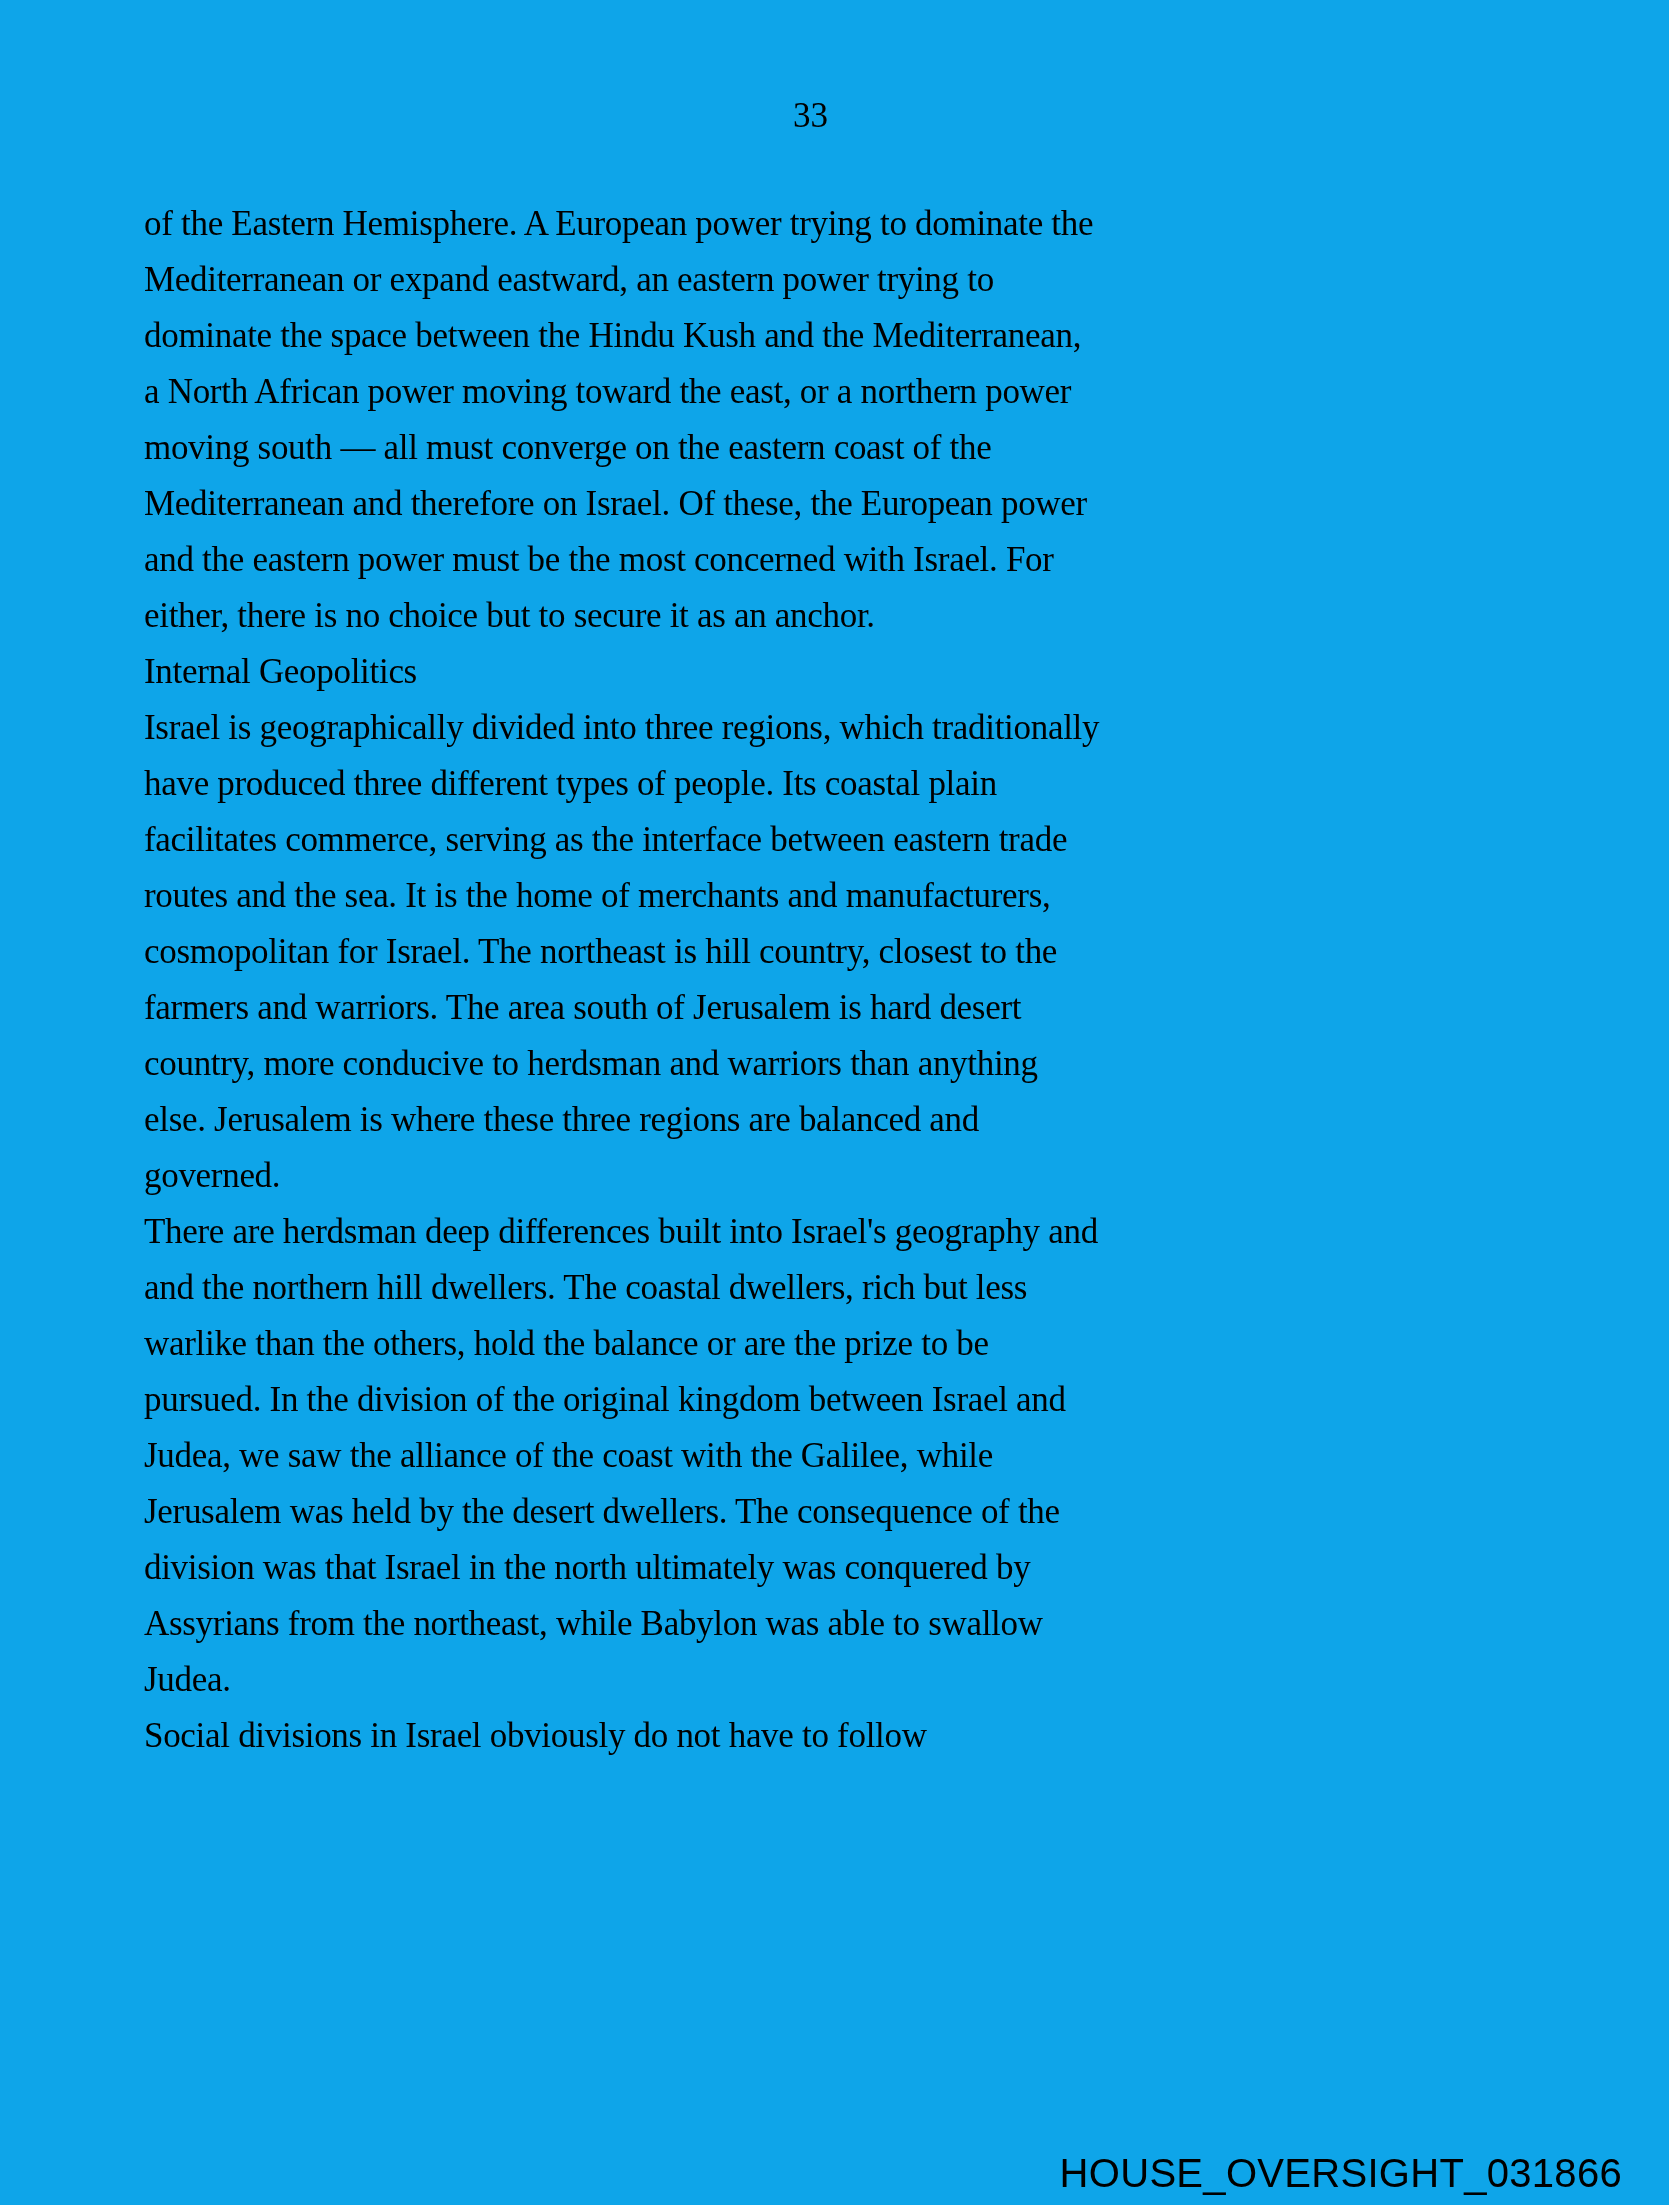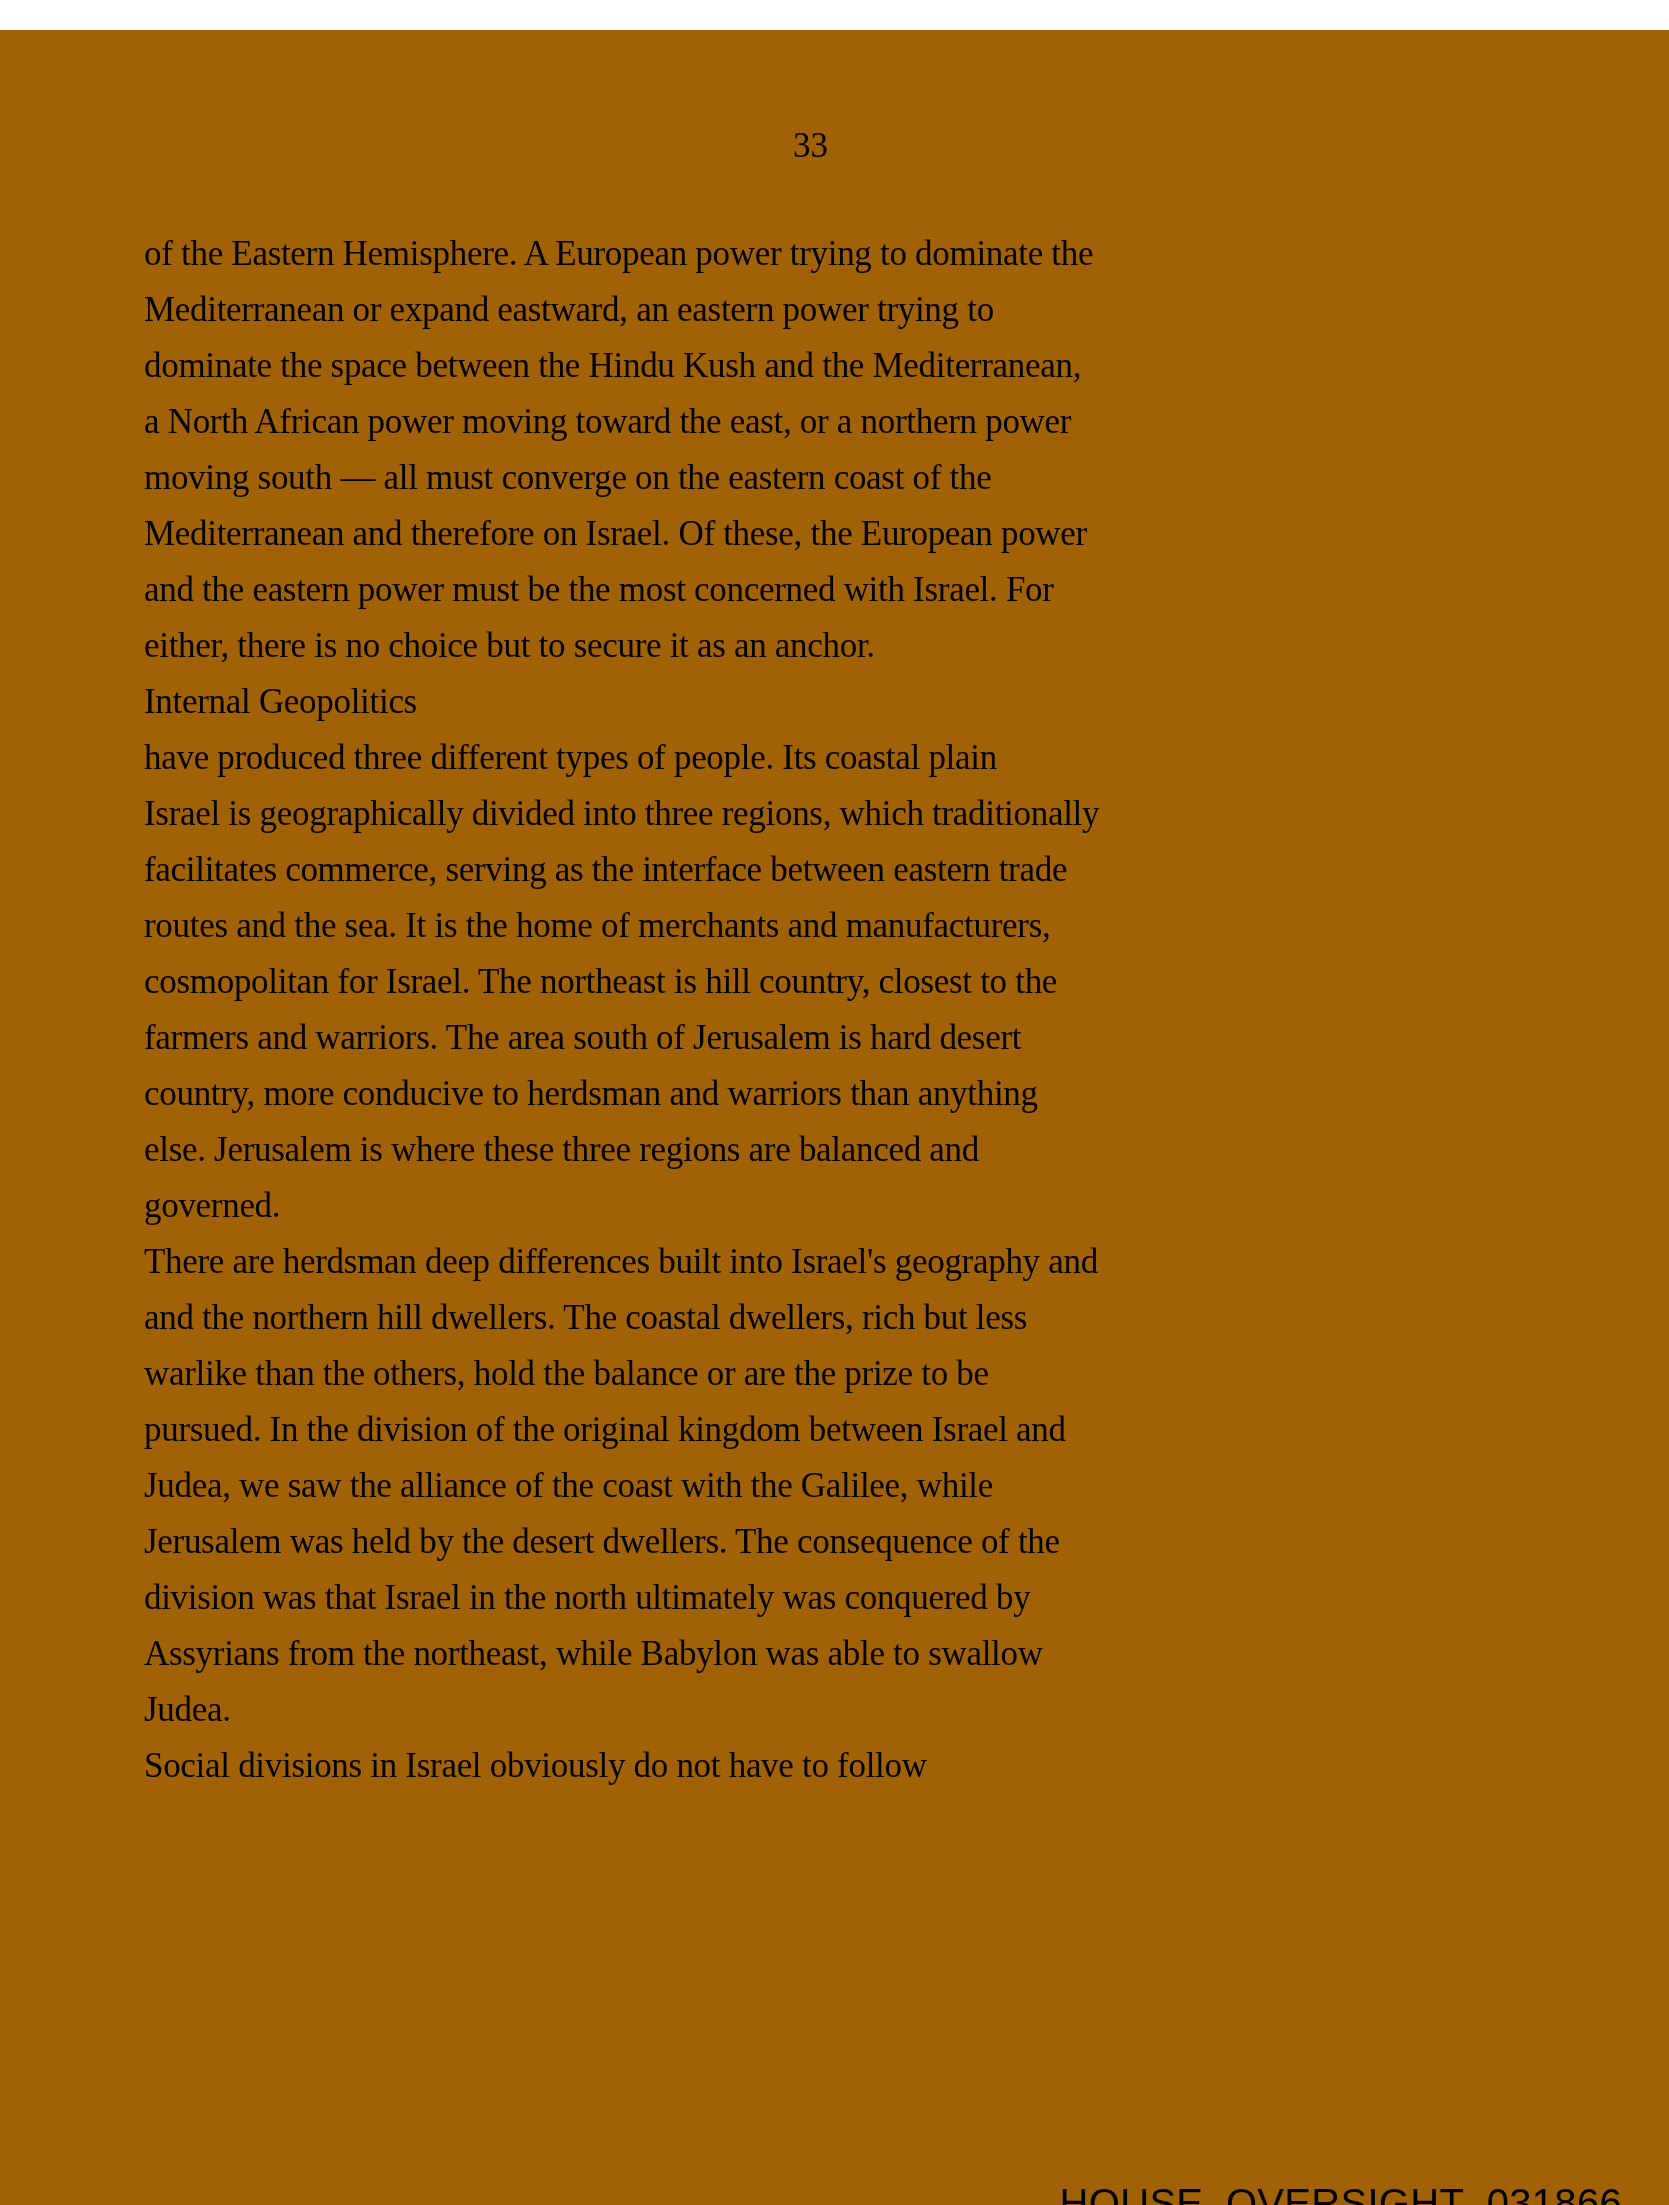--- a/index.html
+++ b/index.html
@@ -10,22 +10,21 @@
     width: 1669px;
     height: 2205px;
     background: #ffffff;
     position: relative;
     overflow: hidden;
     color: #000000;
   }
   .page {
     position: absolute;
     inset: 0;
-    background: #a16207;
-    margin-top: 30px;
+    background: #0ea5e9;
   }
   .page-number {
     position: absolute;
     top: 96px;
     left: 0;
     width: 1621px; 
     text-align: center;
     font-family: "Liberation Serif", "DejaVu Serif", serif;
     font-size: 35px;
     line-height: 39px;
@@ -66,22 +65,22 @@
   <div class="body-text">
       <div class="text-line">of the Eastern Hemisphere. A European power trying to dominate the</div>
       <div class="text-line">Mediterranean or expand eastward, an eastern power trying to</div>
       <div class="text-line">dominate the space between the Hindu Kush and the Mediterranean,</div>
       <div class="text-line">a North African power moving toward the east, or a northern power</div>
       <div class="text-line">moving south — all must converge on the eastern coast of the</div>
       <div class="text-line">Mediterranean and therefore on Israel. Of these, the European power</div>
       <div class="text-line">and the eastern power must be the most concerned with Israel. For</div>
       <div class="text-line">either, there is no choice but to secure it as an anchor.</div>
       <div class="text-line">Internal Geopolitics</div>
+      <div class="text-line">Israel is geographically divided into three regions, which traditionally</div>
       <div class="text-line">have produced three different types of people. Its coastal plain</div>
-      <div class="text-line">Israel is geographically divided into three regions, which traditionally</div>
       <div class="text-line">facilitates commerce, serving as the interface between eastern trade</div>
       <div class="text-line">routes and the sea. It is the home of merchants and manufacturers,</div>
       <div class="text-line">cosmopolitan for Israel. The northeast is hill country, closest to the</div>
       <div class="text-line">farmers and warriors. The area south of Jerusalem is hard desert</div>
       <div class="text-line">country, more conducive to herdsman and warriors than anything</div>
       <div class="text-line">else. Jerusalem is where these three regions are balanced and</div>
       <div class="text-line">governed.</div>
       <div class="text-line">There are herdsman deep differences built into Israel's geography and</div>
       <div class="text-line">and the northern hill dwellers. The coastal dwellers, rich but less</div>
       <div class="text-line">warlike than the others, hold the balance or are the prize to be</div>

